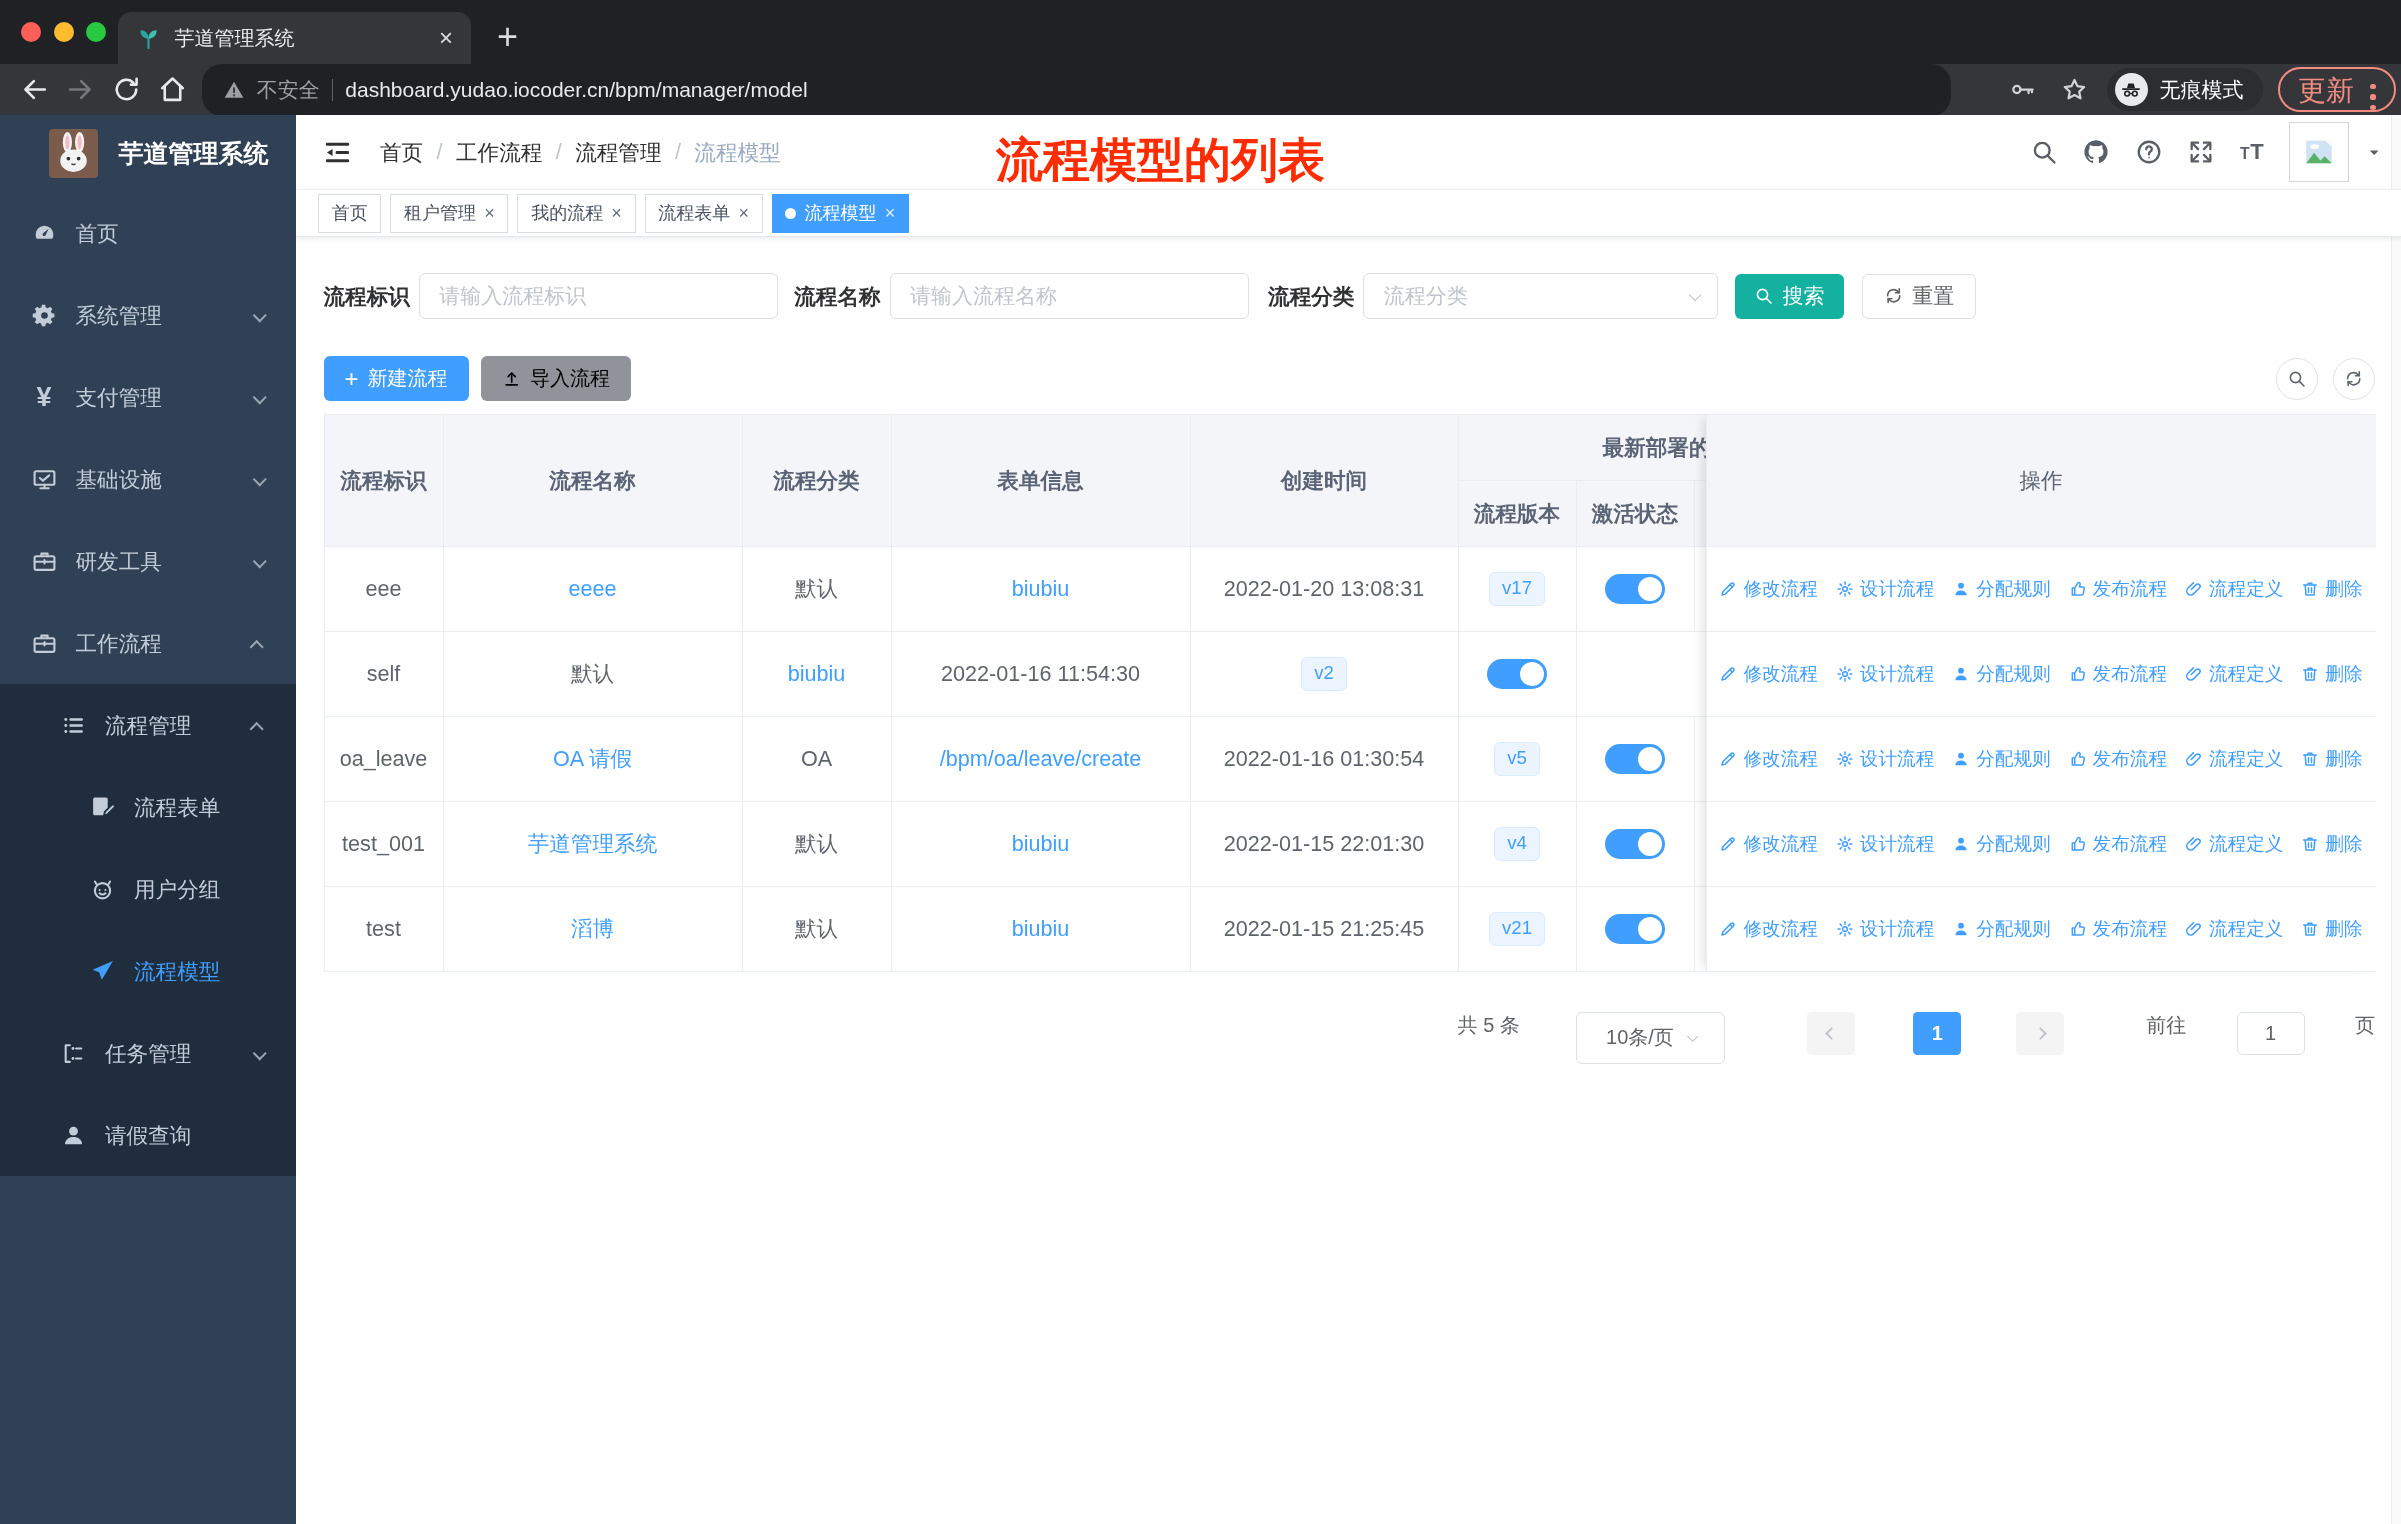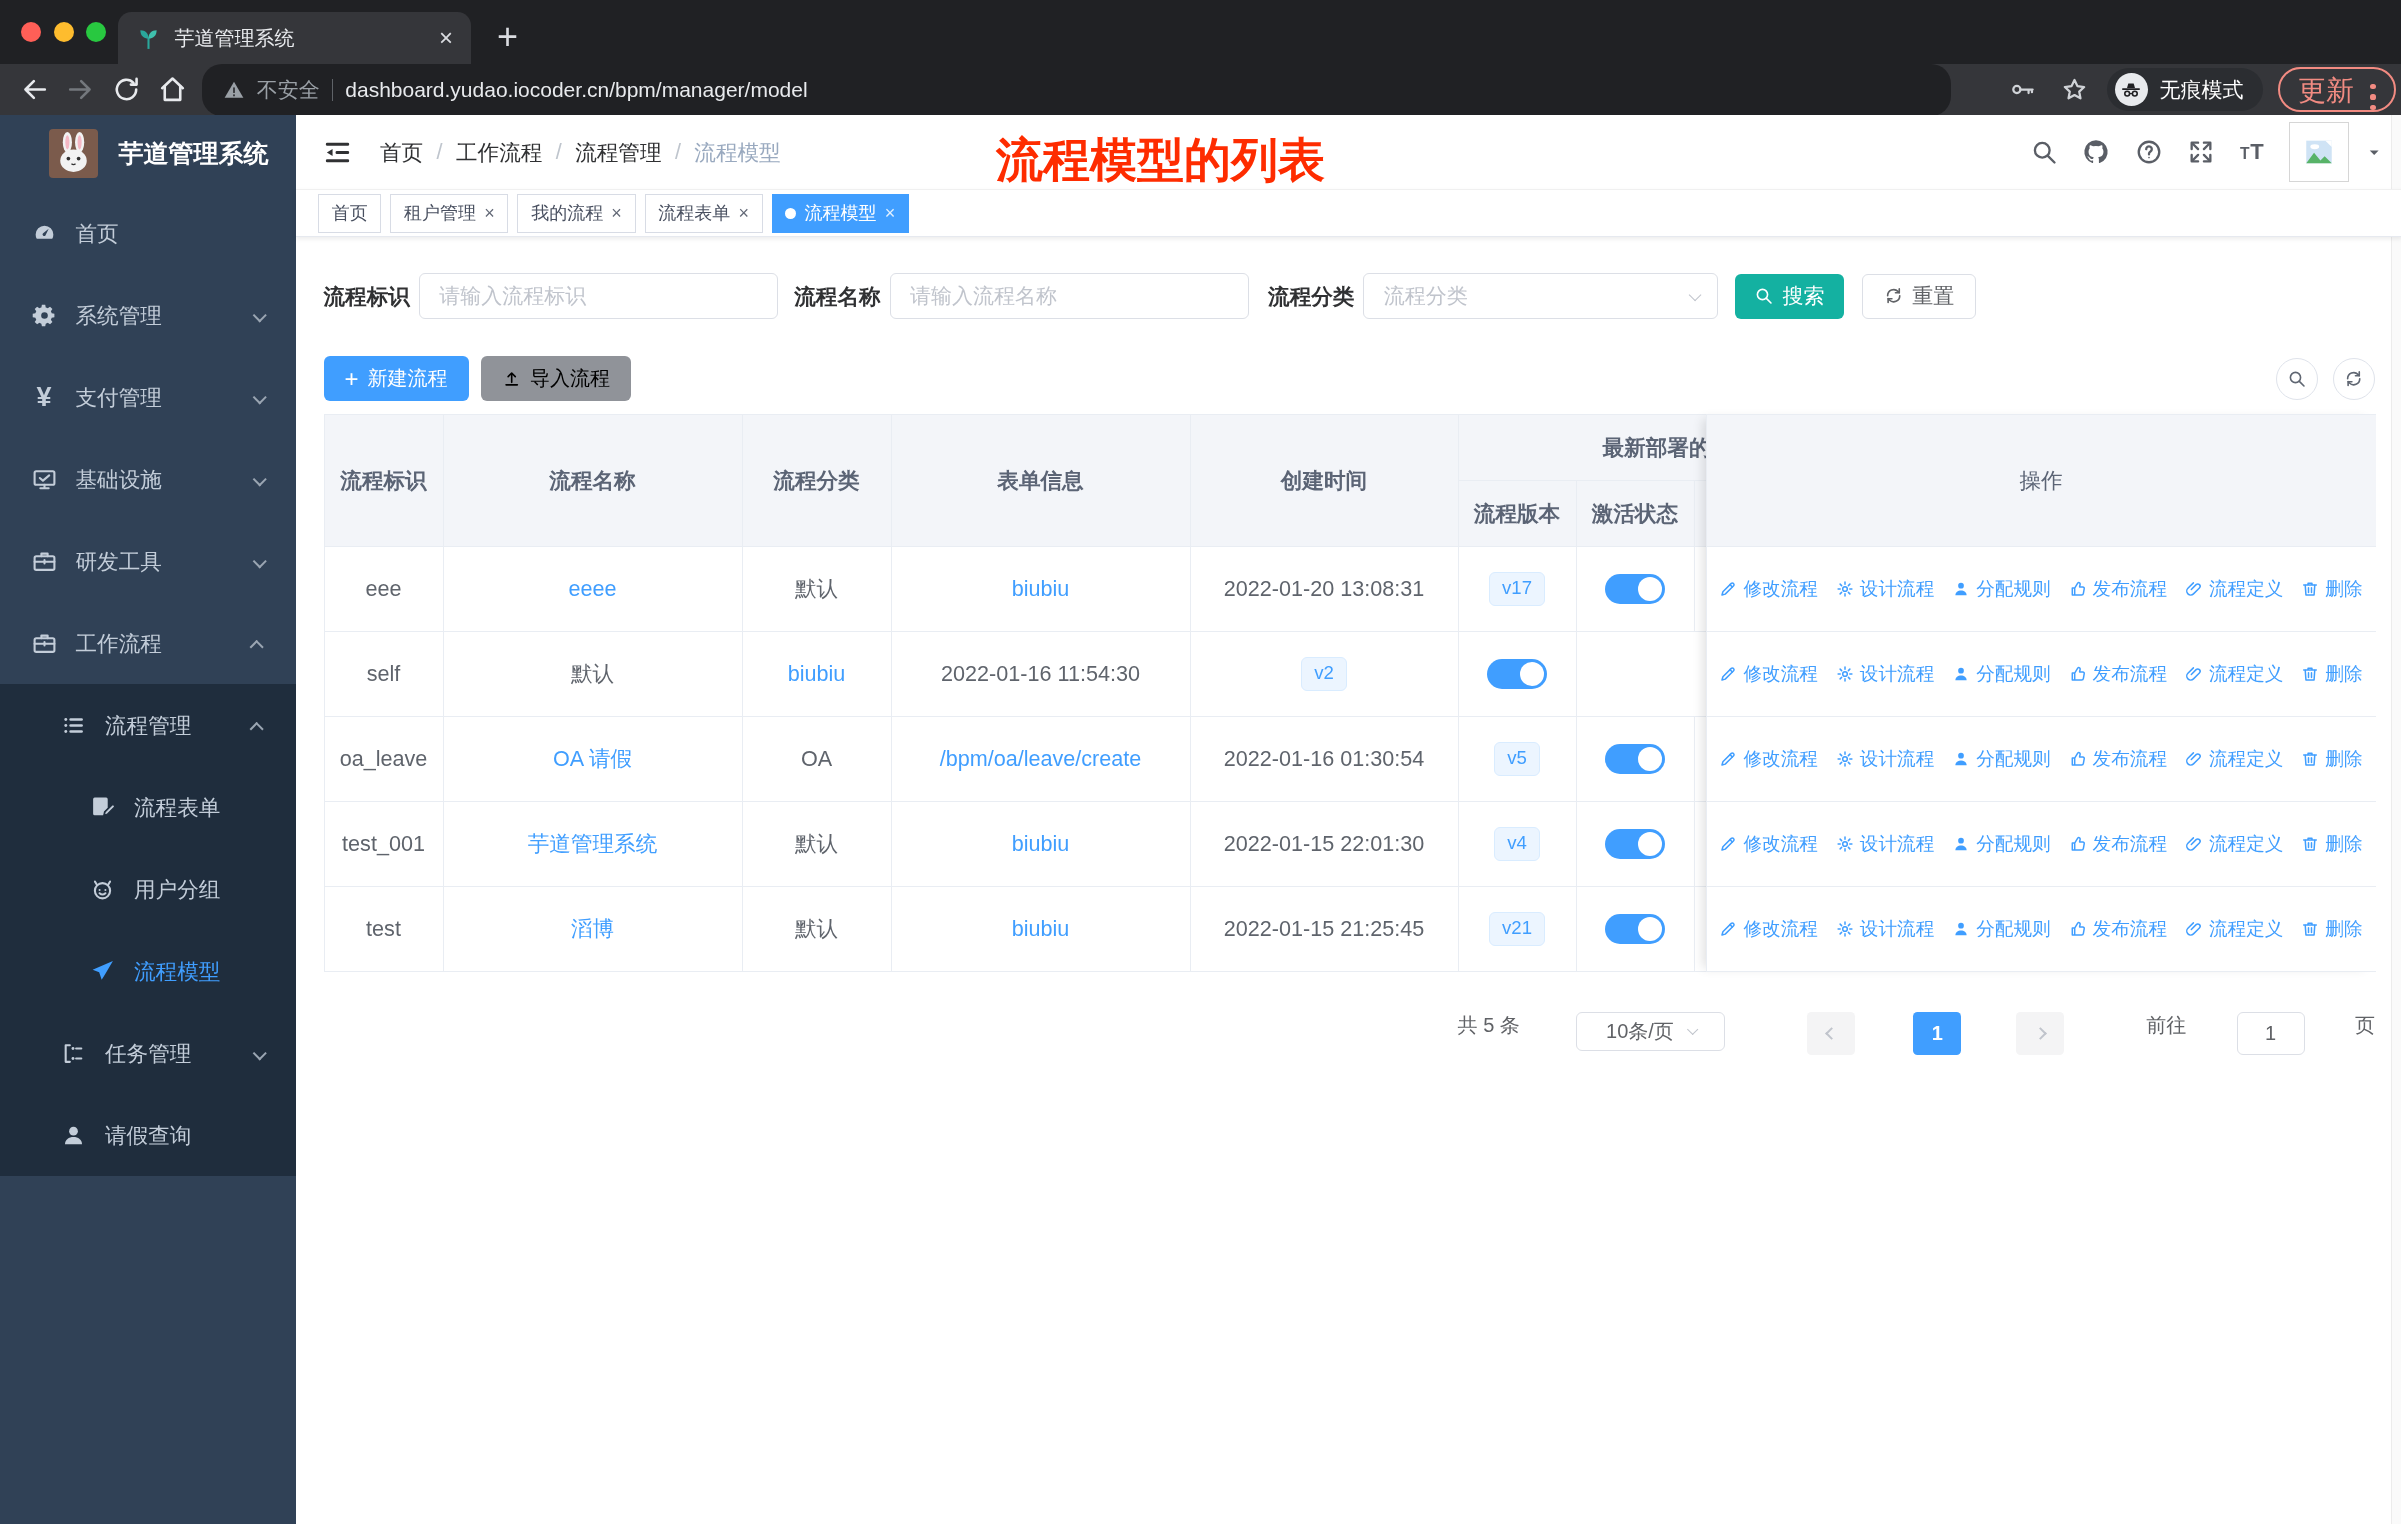--- a/index.html
+++ b/index.html
@@ -155,21 +155,21 @@
   .tf-header { height:133px; border-top:1.5px solid #e9edf3; border-bottom:1.5px solid #e9edf3;
     background:#f3f5f9; display:flex; align-items:center; justify-content:center; font-weight:normal; color:#5b6475; }
   .tf-row { height:85px; border-bottom:1.5px solid #e9edf3; display:flex; align-items:center;
     justify-content:center; gap:18px; background:#fff; }
   .act { color:#409eff; font-size:18.6px; display:flex; align-items:center; gap:6px; white-space:nowrap; cursor:pointer; }
   .act svg { width:18px; height:18px; }
 
   
   .pagination { margin-top:40px; display:flex; align-items:flex-start; justify-content:flex-end;
     font-size:20px; color:#606266;gap:40px; }
-  .pg-size { margin-left:16.4px; width:149px; height:39px; border:1.5px solid #dcdfe6; border-radius:6px;
+  .pg-size { margin-left:16.4px; width:149px; height:52px; border:1.5px solid #dcdfe6; border-radius:6px;
     display:flex; align-items:center; justify-content:center; gap:13.4px; cursor:pointer; }
   .pg-size .chev { width:8.2px; height:8.2px; border-width:1.5px; border-color:#c0c4cc; }
   .pg-btn { margin-left:42px; width:48px; height:43px; background:#f4f4f5; border-radius:4.5px;
     display:flex; align-items:center; justify-content:center; color:#b7bfcc; cursor:pointer; }
   .pg-btn .chev { width:9px; height:9px; border-width:2.2px; border-color:#c0c4cc; }
   .chev.left { transform:rotate(135deg); } .chev.right { transform:rotate(-45deg); }
   .pg-page { margin-left:18px; width:48px; height:43px; background:#409eff; color:#fff; font-weight:bold;
     border-radius:4.5px; display:flex; align-items:center; justify-content:center; cursor:pointer; }
   .pg-next { margin-left:15px; }
   .pg-goto { margin-left:42px; }

